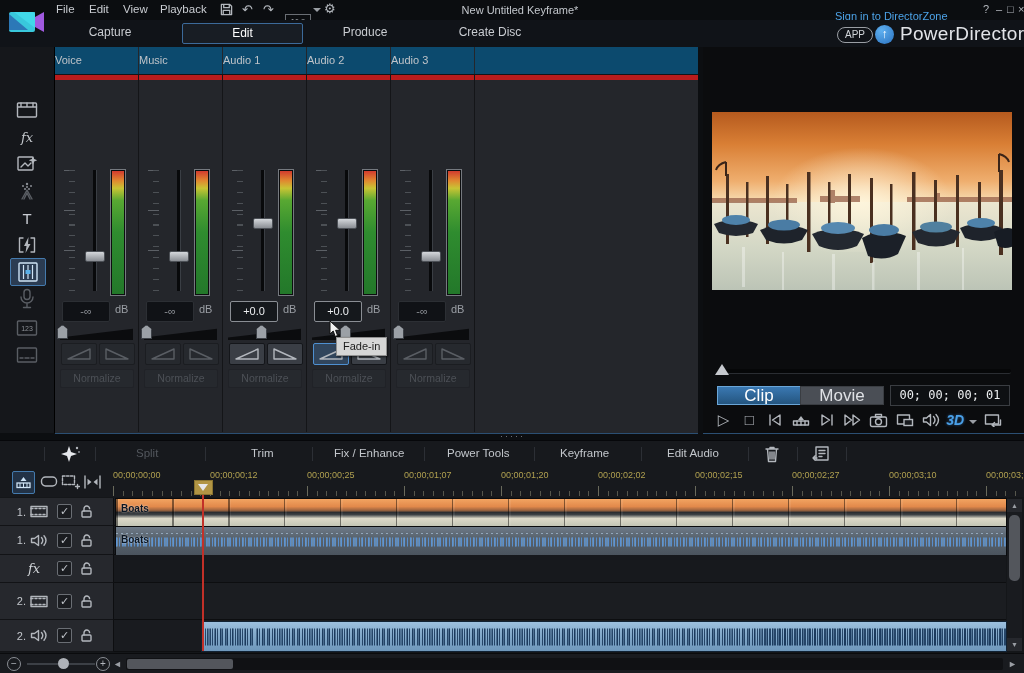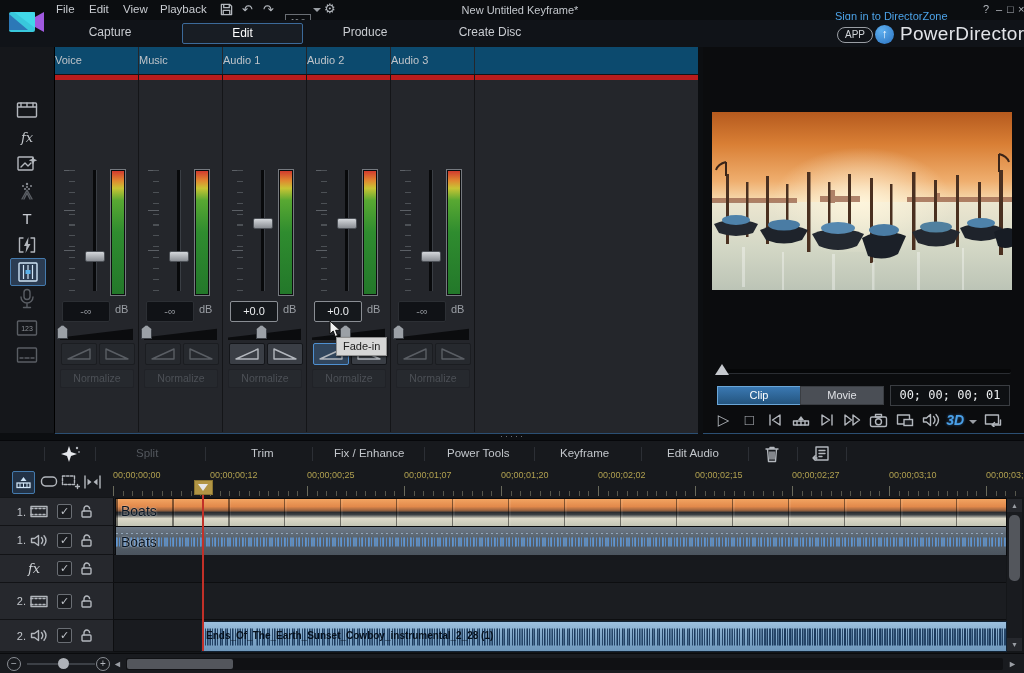--- a/index.html
+++ b/index.html
@@ -78,21 +78,21 @@
       color:#1c1c1c;font-size:11px;line-height:17px;padding:0 6px;z-index:40;box-shadow:1px 1px 2px rgba(0,0,0,.6);}
   .cursor{left:329px;top:320px;z-index:41;}
 
   
   .preview{left:703px;top:47px;width:321px;height:386px;background:#0b0c0e;border-bottom:1px solid #2b4f73;}
   .video{left:9px;top:65px;width:300px;height:178px;background:#000;}
   .seek-groove{left:16px;top:322px;width:292px;height:4px;background:#060708;border-radius:2px;
       border-bottom:1px solid #2a2d32;}
   .seek-handle{left:12px;top:317px;width:0;height:0;border-left:7px solid transparent;
       border-right:7px solid transparent;border-bottom:11px solid #c6c9ce;cursor:pointer;}
-  .pv-btn{top:339px;width:82px;height:17px;font-size:11px;text-align:center;line-height:17px;cursor:pointer;}
+  .pv-btn{top:339px;width:82px;height:17px;font-size:17px;text-align:center;line-height:17px;cursor:pointer;}
   .pv-btn.clip{left:14px;background:linear-gradient(180deg,#3a78b2,#24557f);border:1px solid #6aa6d8;color:#fff;}
   .pv-btn.movie{left:97px;background:#4a4e55;border:1px solid #3a3d42;color:#dfe1e5;}
   .timecode{left:187px;top:338px;width:118px;height:19px;background:#0e1013;border:1px solid #3a3d42;
       color:#eceef0;font-family:"DejaVu Sans Mono",monospace;font-size:12px;text-align:center;line-height:19px;}
   .transport{left:10px;top:360px;width:300px;height:26px;display:flex;align-items:center;gap:5px;}
   .t-icon{width:21px;height:20px;display:flex;align-items:center;justify-content:center;cursor:pointer;
       color:#b3b7bd;font-size:15px;line-height:20px;}
   .threed{color:#4aa0e8;font-weight:bold;font-style:italic;font-size:14px;text-shadow:0 0 3px rgba(60,140,220,.6);}
 
   
@@ -115,21 +115,21 @@
   .trow{left:0;width:1024px;}
   .t-head{left:0;width:113px;height:100%;background:#26282d;border-bottom:1px solid #121316;
       border-right:1px solid #0d0e10;display:flex;align-items:center;}
   .t-body{left:114px;width:892px;height:100%;border-bottom:1px solid #0d0e10;}
   .t-num{position:absolute;left:8px;width:18px;text-align:right;font-size:11px;color:#c3c7cc;}
   .t-icon-slot{position:absolute;left:30px;width:20px;}
   .t-check{position:absolute;left:57px;width:13px;height:13px;background:#1a1c20;border:1px solid #6a6e74;
       border-radius:2px;font-size:11px;line-height:12px;text-align:center;color:#c0c4ca;cursor:pointer;}
   .t-lock{position:absolute;left:80px;cursor:pointer;}
   .fx-glyph{position:absolute;left:28px;font-size:13px;font-style:italic;color:#d0d4d8;font-family:"DejaVu Serif",serif;}
-  .clip-label{position:absolute;left:5px;top:4px;font-size:14px;font-weight:normal;color:#0a1624;
+  .clip-label{position:absolute;left:5px;top:4px;font-size:10px;font-weight:bold;color:#0a1624;
       text-shadow:0 0 2px rgba(255,255,255,.75);white-space:nowrap;}
   .videoclip{position:absolute;left:1px;top:0;width:890px;height:100%;
       background:
         repeating-linear-gradient(90deg,rgba(0,0,0,.45) 0 1.5px,rgba(255,255,255,.07) 1.5px 3px,transparent 3px 56px),
         linear-gradient(180deg,#f2a461 0%,#e2894b 28%,#9c6440 42%,#2c2e32 50%,#3e4246 58%,#dcd8c8 72%,#c4c6b6 100%);
       border:1px solid #0a0b0d;}
   .audioclip1{position:absolute;left:1px;top:0;width:890px;height:100%;
       background:linear-gradient(180deg,#6e7a88 0%,#5a6570 35%,#4b545e 100%);border:1px solid #0a0b0d;}
   .wave1{position:absolute;left:0;top:55%;width:100%;height:9px;transform:translateY(-50%);
       background:
@@ -732,21 +732,20 @@
         <span class="t-lock">
           <svg width="13" height="15" viewBox="0 0 13 15">
               <rect class="stk" x="2" y="7" width="9" height="6" rx="1"></rect>
               <path class="stk" d="M4 7 V5 a2.8 2.8 0 0 1 5.6 -.4"></path>
             </svg>
           </span>
       </div>
       <div class="abs t-body" style="background:#191b1f">
         <div class="audioclip2">
           <div class="wave2"></div>
-          <span class="clip-label2">Ends_Of_The_Earth_Sunset_Cowboy_instrumental_2_28 (1)</span>
         </div>
       </div>
     </div>
 
     <div class="abs vscroll">
       <div class="abs vs-btn" style="top:0">▲</div>
       <div class="abs vs-thumb"></div>
       <div class="abs vs-btn" style="top:139px">▼</div>
     </div>
   </div>

